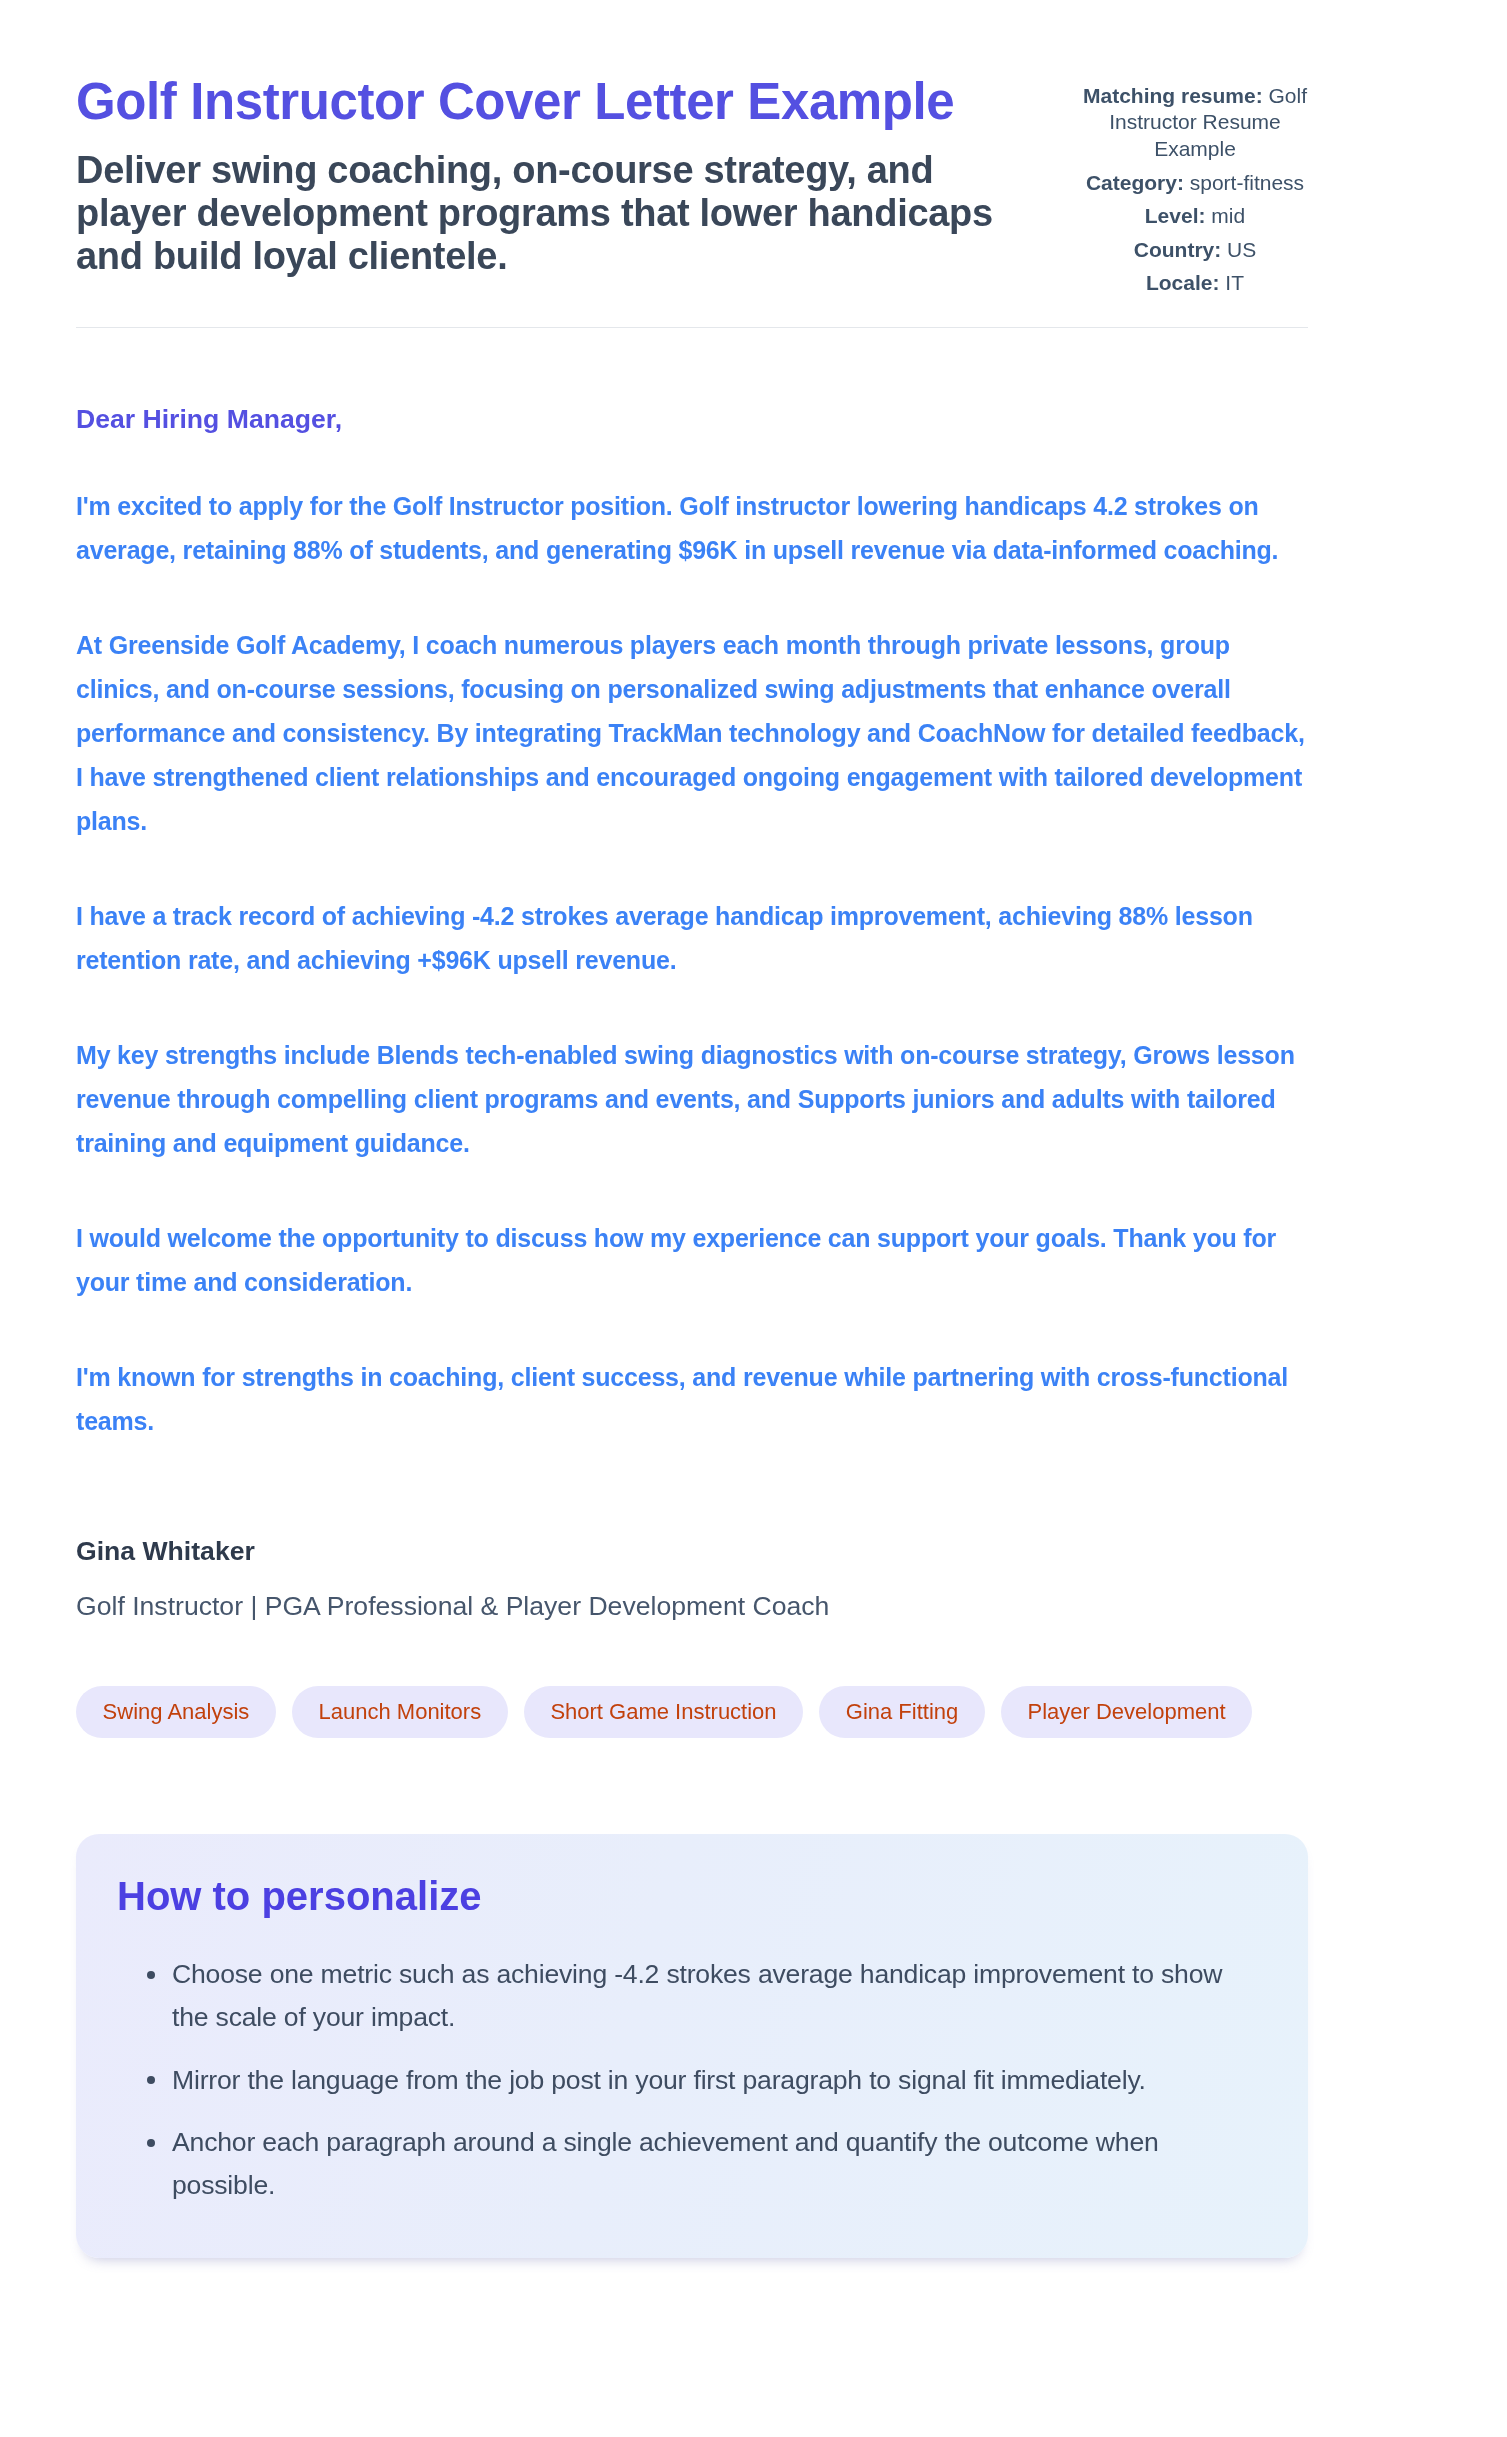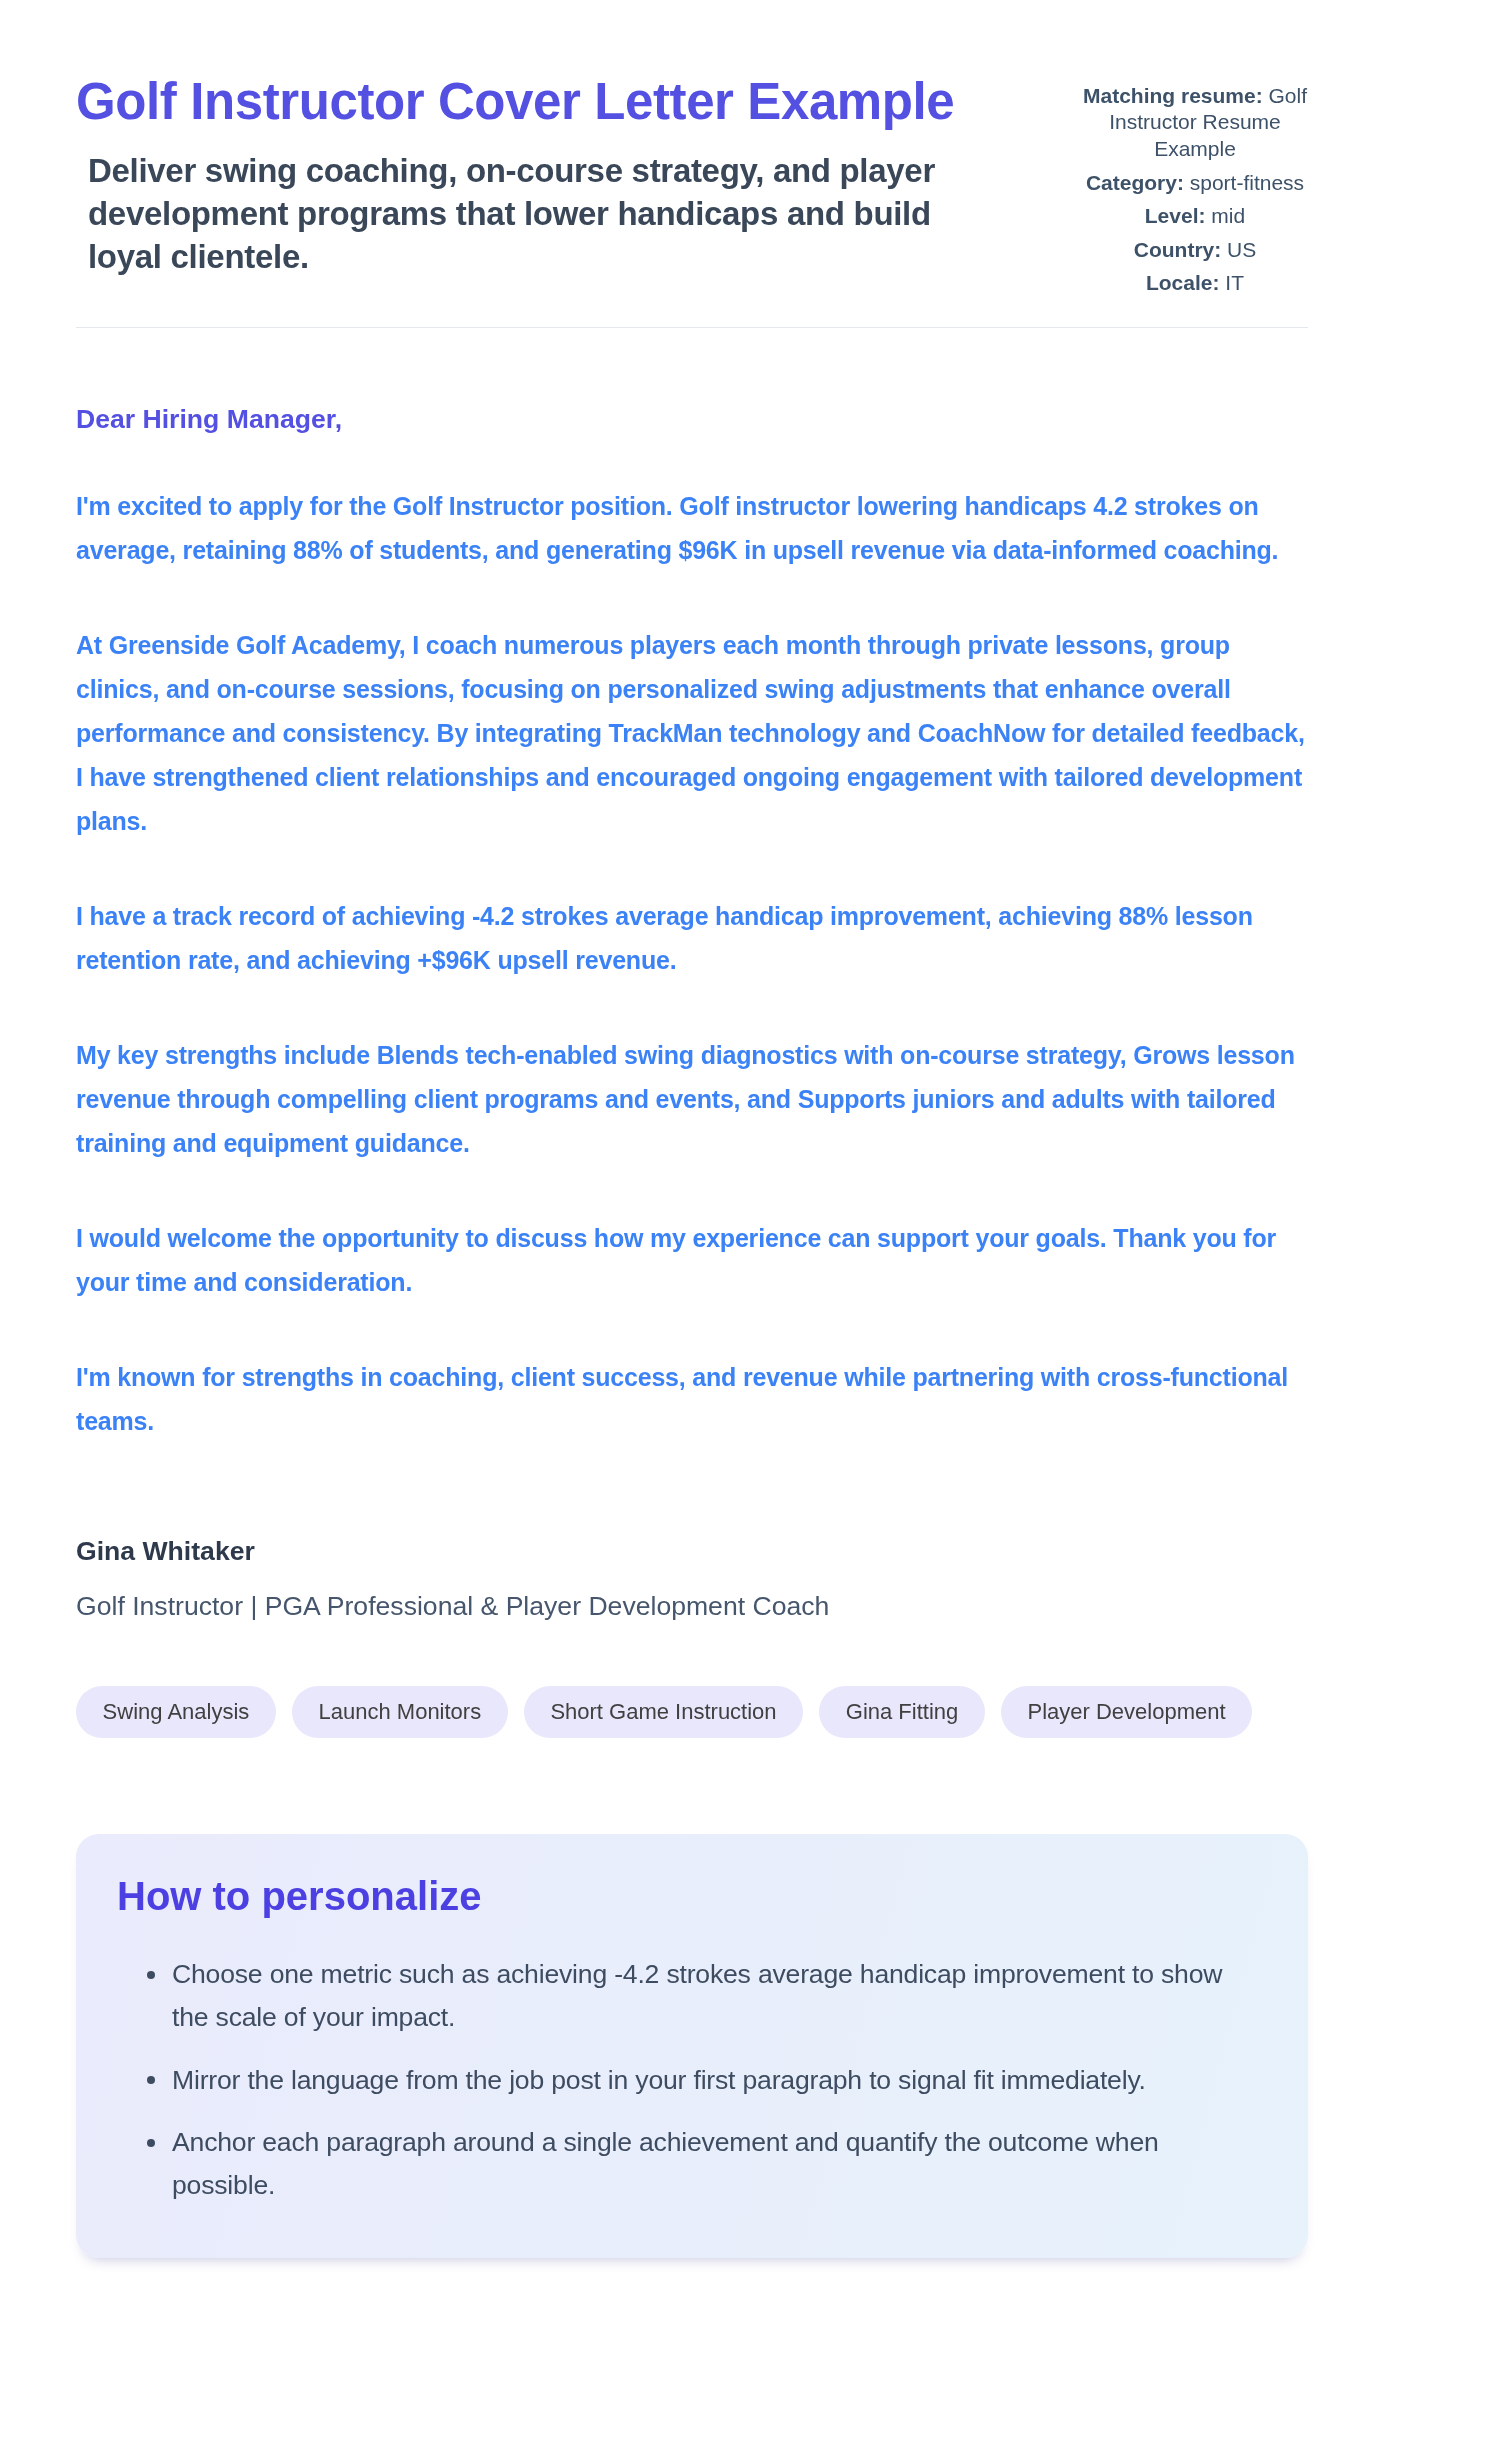--- a/index.html
+++ b/index.html
@@ -34,22 +34,22 @@
   }
   .page-title {
     margin: 0 0 19.5px 0;
     font-size: 51px;
     line-height: 55px;
     font-weight: 700;
     letter-spacing: -0.4px;
     color: #5450E1;
   }
   .page-subtitle {
-    margin: 12px;
-    font-size: 33px;
+    margin: 0;
+    font-size: 38px;
     line-height: 43px;
     font-weight: 700;
     letter-spacing: -0.3px;
     color: #3A4759;
   }
   .meta {
     flex: 0 0 226px;
     width: 226px;
     padding-top: 8.9px;
     text-align: center;
@@ -95,21 +95,21 @@
   
   .tags {
     margin-top: 64px;
     display: flex;
     flex-wrap: wrap;
     gap: 16px;
   }
   .tag {
     display: inline-block;
     background: #E8E7FC;
-    color: #404040;
+    color: #c2410c;
     font-size: 22px;
     line-height: 22px;
     padding: 15px 26.6px;
     border-radius: 886px;
     white-space: nowrap;
     text-align: right;
   }
 
   
   .personalize-box {

